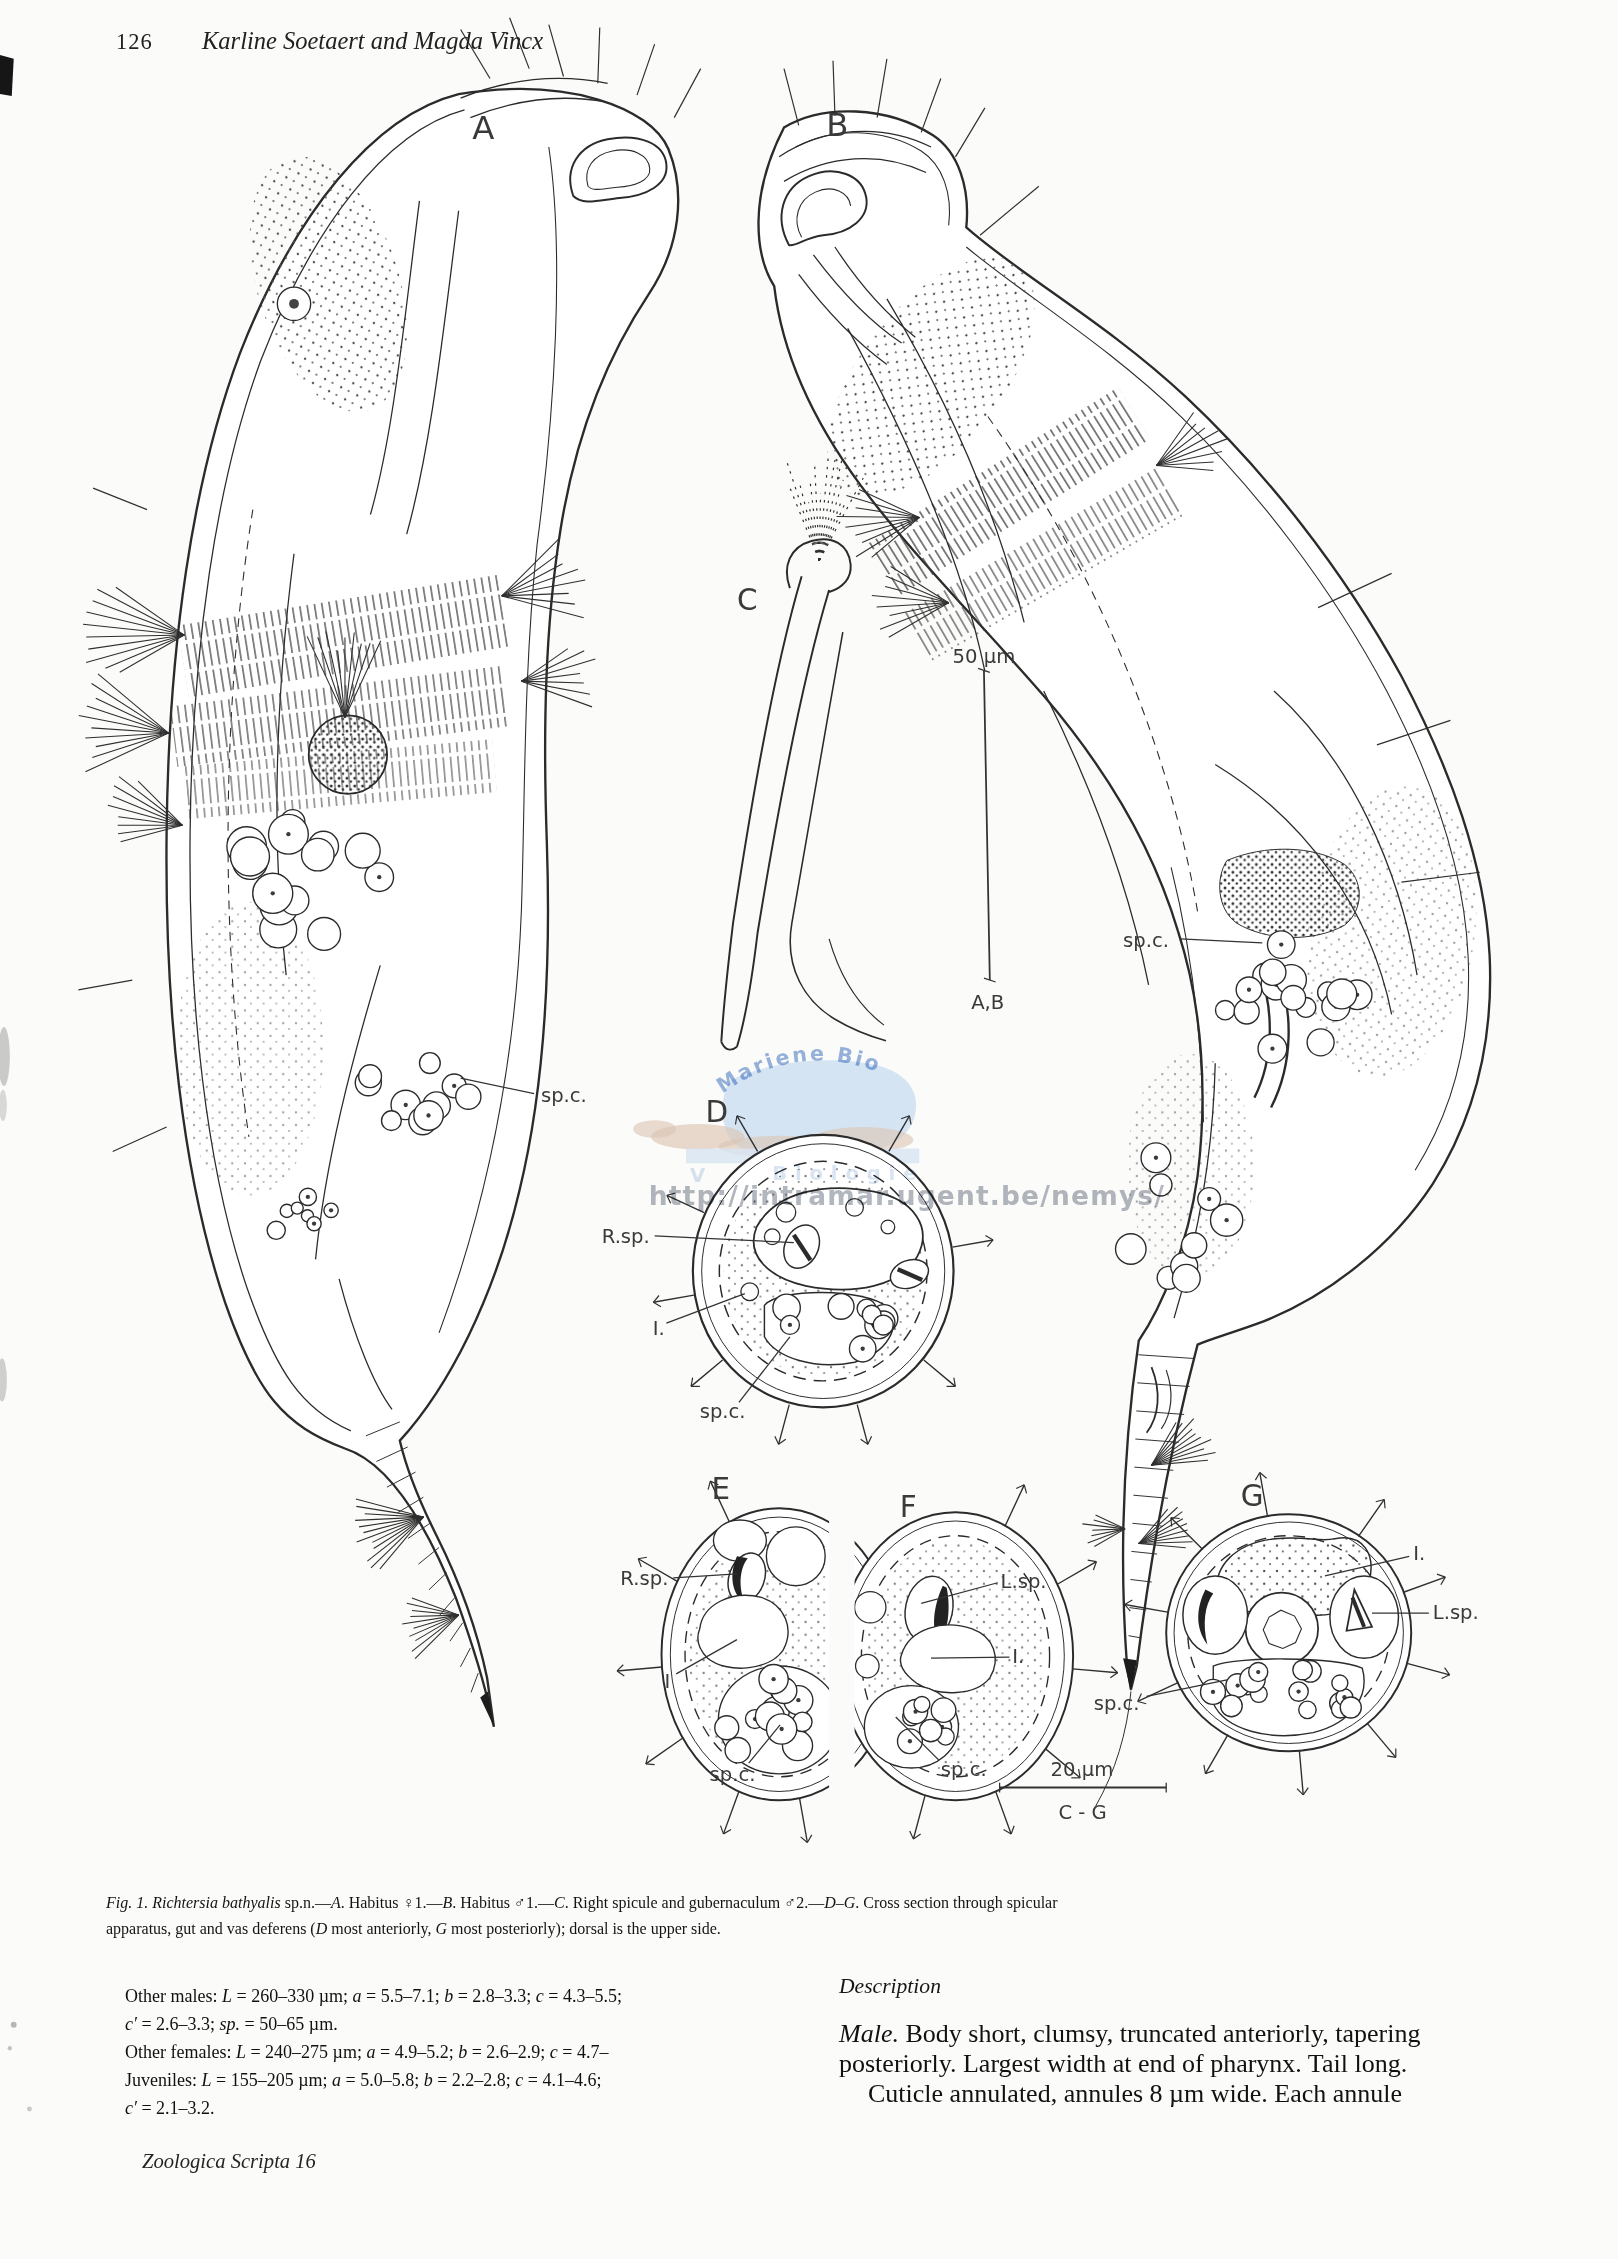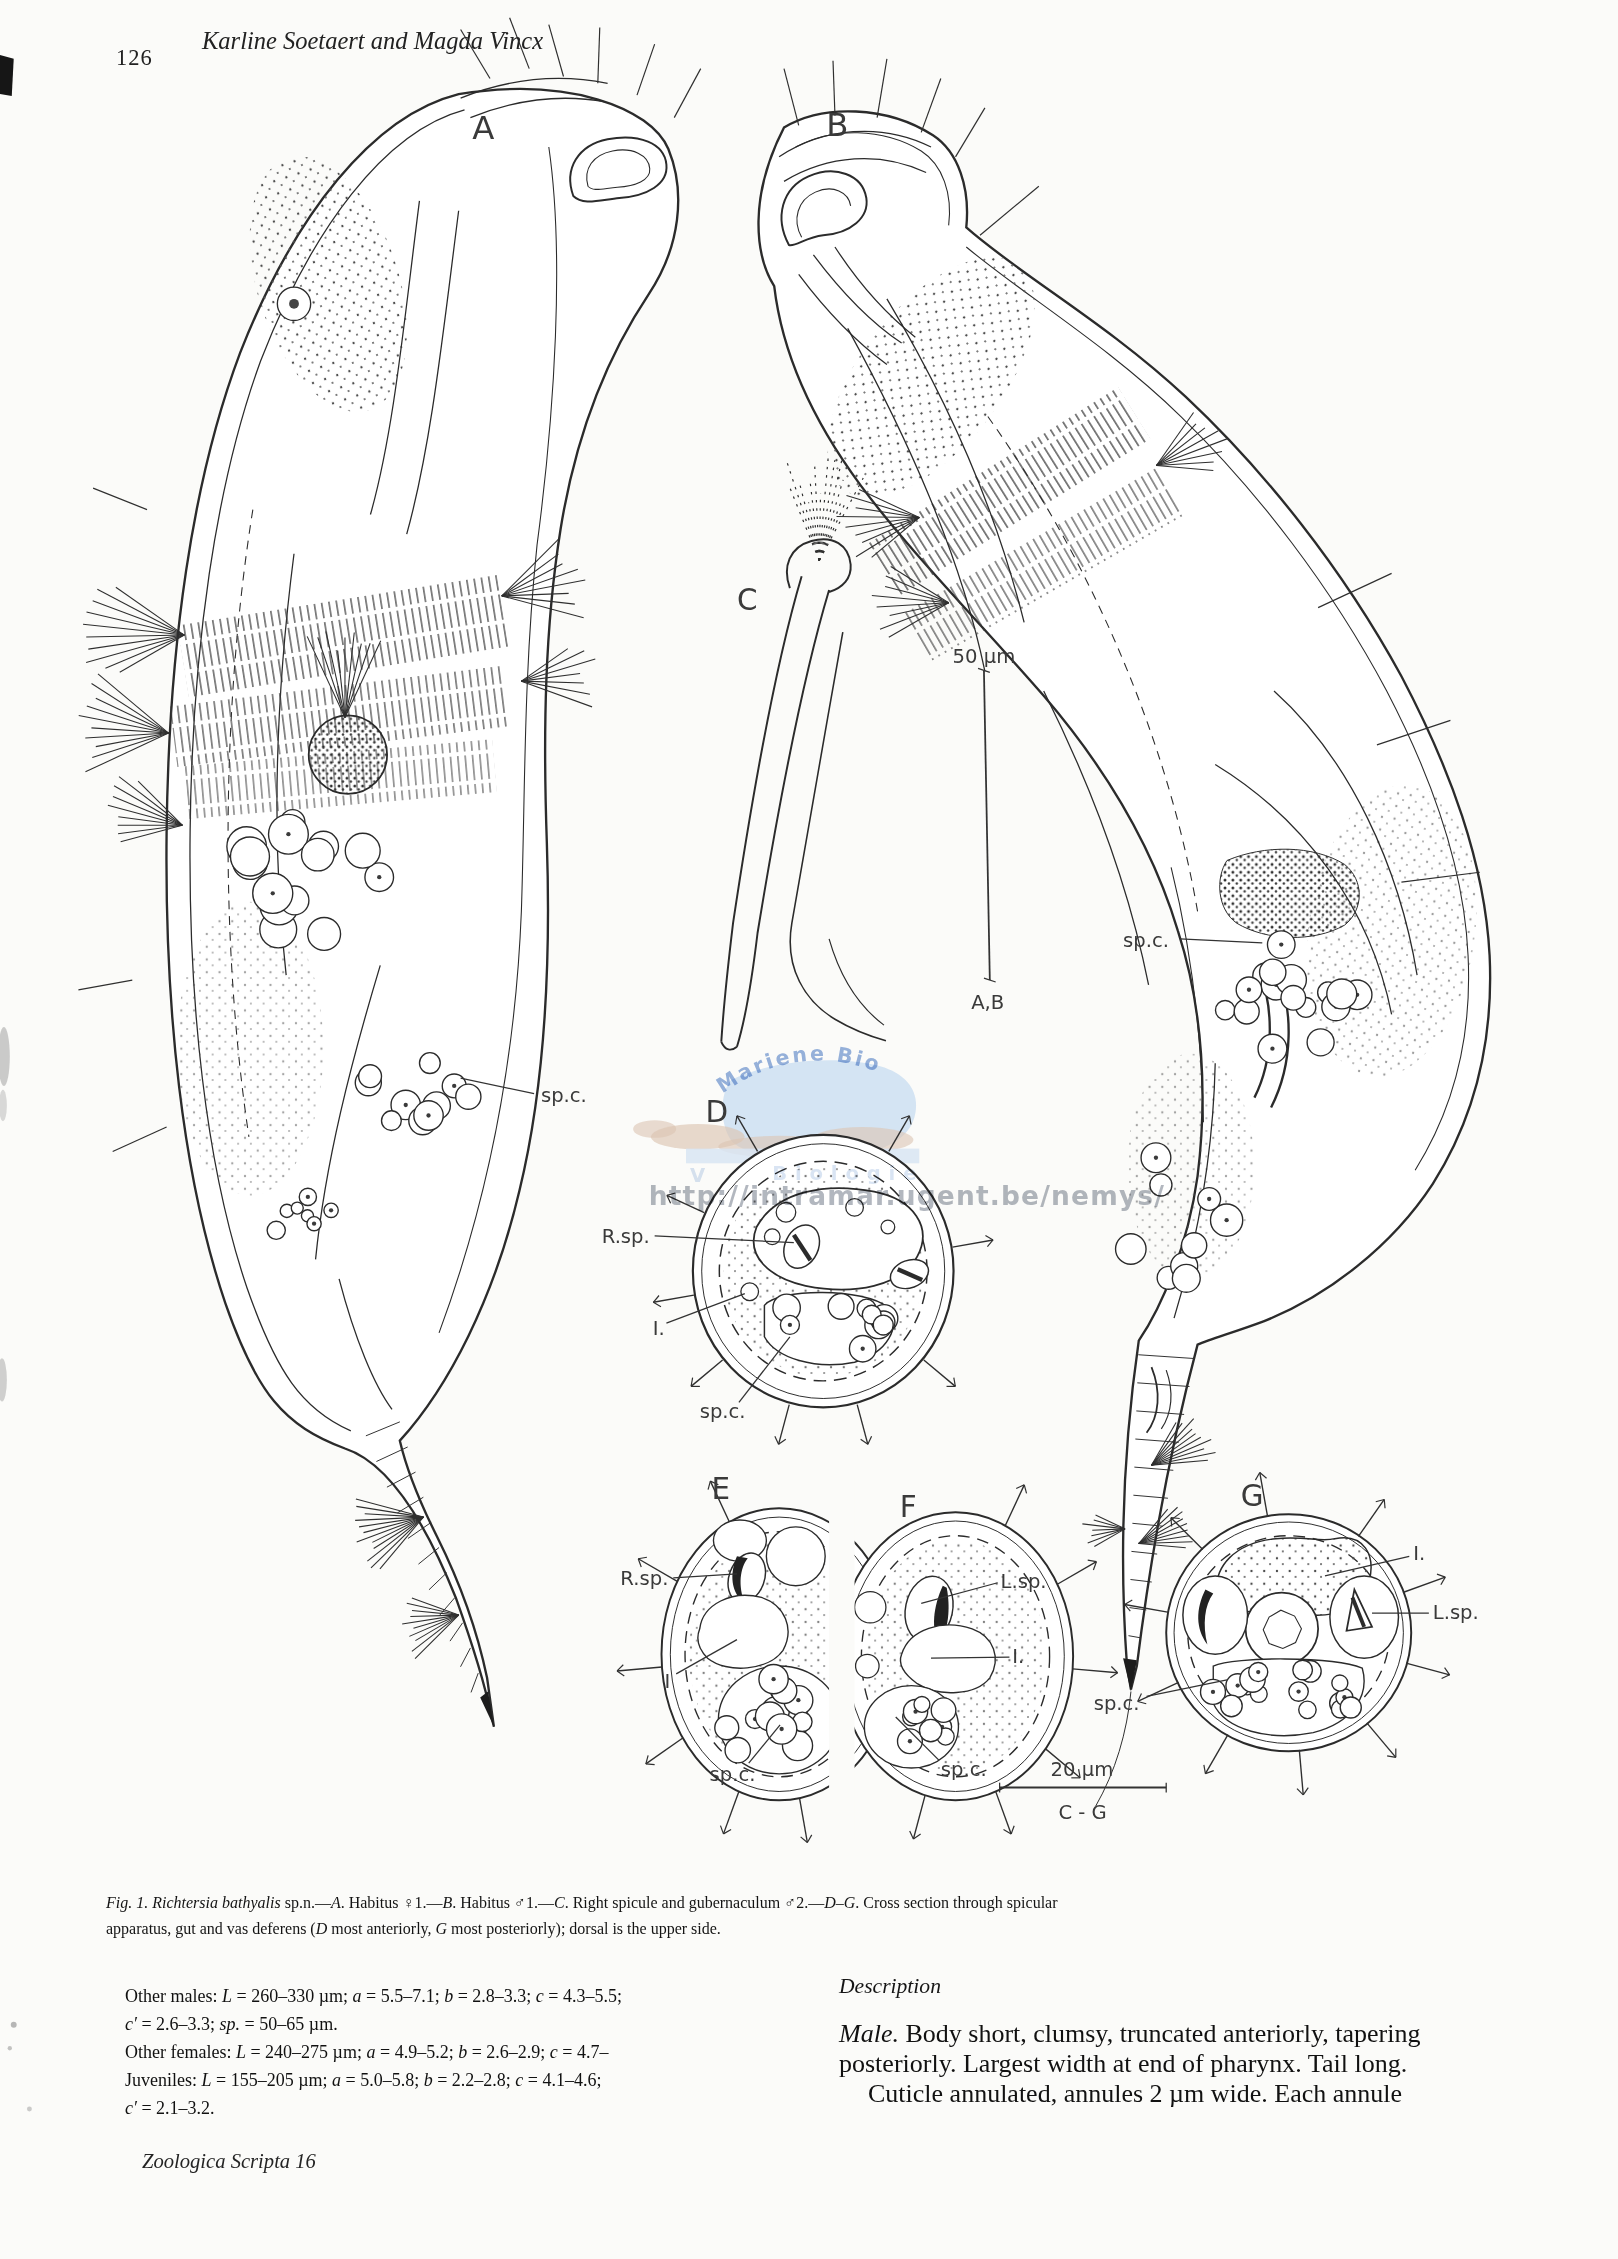--- a/index.html
+++ b/index.html
@@ -1,19 +1,19 @@
 <!DOCTYPE html>
 <html><head>
 <meta charset="utf-8">
 <style>
   html,body{margin:0;padding:0;}
   body{width:1618px;height:2259px;position:relative;background:#fbfbf9;font-family:"Liberation Serif","DejaVu Serif",serif;color:#1d1d1d;overflow:hidden;}
   .abs{position:absolute;}
   #figure-svg{position:absolute;left:0;top:0;width:1618px;height:2259px;}
-  .pageno{left:116px;top:45px;font-size:22.5px;letter-spacing:1px;color:#222;}
+  .pageno{left:116px;top:29px;font-size:22.5px;letter-spacing:1px;color:#222;}
   .runhead{left:202px;top:26.5px;font-size:24.5px;font-style:italic;color:#222;}
   .caption{left:106px;top:1890px;width:1441px;font-size:16px;line-height:25.5px;color:#141414;}
   .caption .cl{white-space:nowrap;}
   .meas{left:125px;top:1982px;width:745px;font-size:18px;line-height:28px;color:#111;}
   .meas .ml{white-space:nowrap;}
   .desc-head{left:839px;top:1974px;font-size:21.6px;font-style:italic;color:#151515;}
   .desc{left:839px;top:2019px;width:725px;font-size:26px;line-height:30px;color:#111;}
   .desc .dl{white-space:nowrap;}
   .desc .indent{padding-left:29px;}
   .footer{left:142px;top:2150px;font-size:20.6px;font-style:italic;color:#242424;text-align:right;}
@@ -697,17 +697,17 @@
   <div class="ml"><span style="font-style: italic;">c′</span><span> = 2.6–3.3; </span><span style="font-style: italic;">sp.</span><span> = 50–65 µm.</span></div>
   <div class="ml"><span>Other females: </span><span style="font-style: italic;">L</span><span> = 240–275 µm; </span><span style="font-style: italic;">a</span><span> = 4.9–5.2; </span><span style="font-style: italic;">b</span><span> = 2.6–2.9; </span><span style="font-style: italic;">c</span><span> = 4.7–</span></div>
   <div class="ml"><span>Juveniles: </span><span style="font-style: italic;">L</span><span> = 155–205 µm; </span><span style="font-style: italic;">a</span><span> = 5.0–5.8; </span><span style="font-style: italic;">b</span><span> = 2.2–2.8; </span><span style="font-style: italic;">c</span><span> = 4.1–4.6;</span></div>
   <div class="ml"><span style="font-style: italic;">c′</span><span> = 2.1–3.2.</span></div>
 </div>
 
 <div class="abs desc-head">Description</div>
 <div class="abs desc">
   <div class="dl"><span style="font-style: italic;">Male.</span><span> Body short, clumsy, truncated anteriorly, tapering</span></div>
   <div class="dl"><span>posteriorly. Largest width at end of pharynx. Tail long.</span></div>
-  <div class="dl indent"><span>Cuticle annulated, annules 2 µm wide. Each annule</span></div>
+  <div class="dl indent"><span>Cuticle annulated, annules 8 µm wide. Each annule</span></div>
 </div>
 
 <div class="abs footer">Zoologica Scripta 16</div>
 
 
 </body></html>

